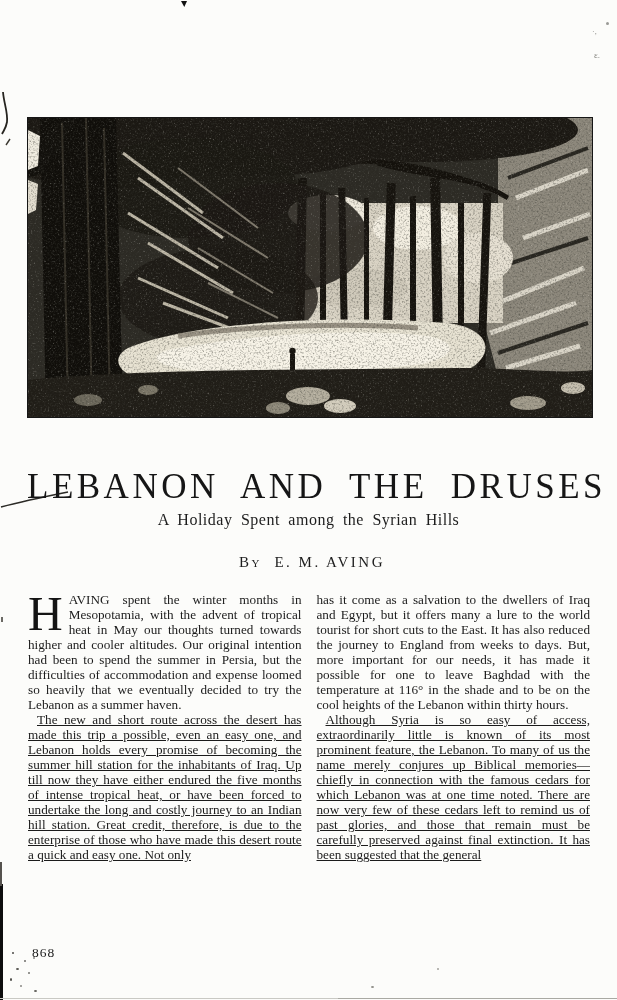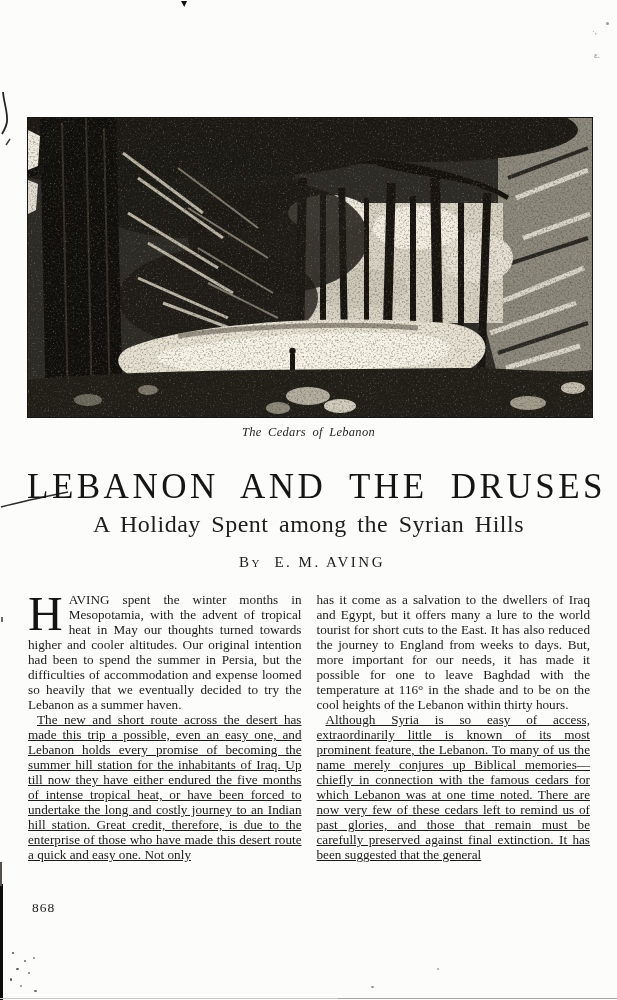--- a/index.html
+++ b/index.html
@@ -37,21 +37,21 @@
     letter-spacing:0.3px;word-spacing:3px;color:#262626;
   }
   
   .title{
     position:absolute;left:0;top:459px;width:617px;
     text-align:center;font-size:35px;letter-spacing:3.5px;word-spacing:11px;
     color:#161616;white-space:nowrap;
   }
   .subtitle{
     position:absolute;left:0;top:511px;width:617px;
-    text-align:center;font-size:24px;letter-spacing:0.5px;word-spacing:4px;
+    text-align:center;font-size:16px;letter-spacing:0.5px;word-spacing:4px;
     color:#1d1d1d;
   }
   .byline{
     position:absolute;left:0;top:554px;width:617px;
     text-align:center;font-size:15px;letter-spacing:2.5px;color:#1d1d1d;
   }
   .byline .sc{font-variant:small-caps;margin-left:7px;}
   
   .columns{
     position:absolute;left:28px;top:592px;width:562px;
@@ -62,21 +62,21 @@
   .col{width:273.5px;}
   .col p{margin:0;}
   .col p.indent{text-indent:9px;text-decoration:underline;}
   .dropcap{
     float:left;
     font-size:48px;line-height:38px;
     padding:3px 6px 0 0;
     color:#141414;
   }
   .pagenum{
-    position:absolute;left:32px;top:900px;
+    position:absolute;left:32px;top:945px;
     font-size:13.5px;letter-spacing:1px;color:#1b1b1b;
   }
 </style>
 </head>
 <body>
 
 <div class="page">
 
   <div class="mark-top"></div>
   <div class="mark-right-a"></div>
@@ -212,21 +212,20 @@
       </g>
 
       <rect x="262" y="236" width="5" height="16" fill="#15120d"></rect>
       <circle cx="264.5" cy="233" r="3.2" fill="#15120d"></circle>
 
       <rect x="0" y="0" width="564" height="299" filter="url(#grainDark)" opacity="0.8"></rect>
       <rect x="0" y="0" width="564" height="299" filter="url(#grainLight)" opacity="0.65"></rect>
     </svg>
   </div>
 
-  <div class="caption">The Cedars of Lebanon</div>
 
   <h1 class="title" style="margin:8px;font-weight:normal">LEBANON AND THE DRUSES</h1>
   <h2 class="subtitle" style="margin:0;font-weight:normal">A Holiday Spent among the Syrian Hills</h2>
   <div class="byline"><span class="sc">By</span>&nbsp; <span>E. M. AVING</span></div>
 
   <div class="columns">
     <div class="col">
       <p><span class="dropcap">H</span><span>AVING spent the winter months in Mesopotamia, with the advent of tropical heat in May our thoughts turned towards higher and cooler altitudes. Our original intention had been to spend the summer in Persia, but the difficulties of accommodation and expense loomed so heavily that we eventually decided to try the Lebanon as a summer haven.</span></p>
       <p class="indent">The new and short route across the desert has made this trip a possible, even an easy one, and Lebanon holds every promise of becoming the summer hill station for the inhabitants of Iraq. Up till now they have either endured the five months of intense tropical heat, or have been forced to undertake the long and costly journey to an Indian hill station. Great credit, therefore, is due to the enterprise of those who have made this desert route a quick and easy one. Not only</p>
     </div>

